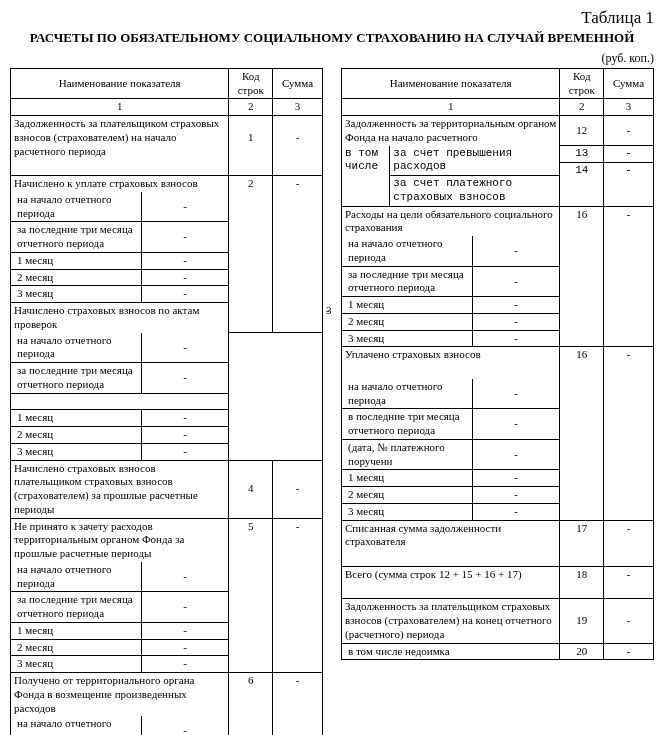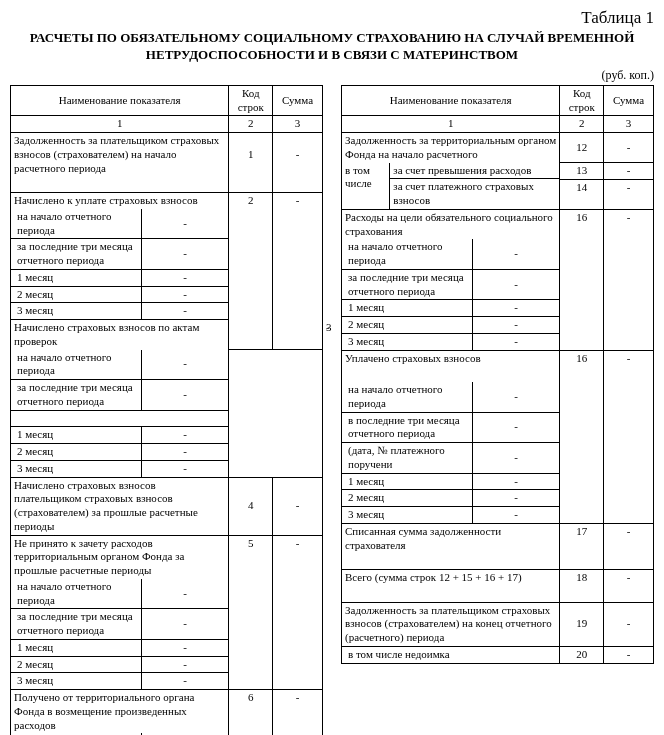--- a/index.html
+++ b/index.html
@@ -58,30 +58,29 @@
   .c-code { width: 14%; text-align: center; }
   .c-sum  { width: 16%; text-align: center; }
   .hdr td, .hdr th { text-align: center; }
   .nb-top { border-top: none; }
   .nb-bot { border-bottom: none; }
   .nb-left { border-left: none; }
   .nb-right { border-right: none; }
   .indent { padding-left: 6px; font-family: Liberation Serif, serif; }
   .subcol-a { width: 40%; }
   .subcol-b { width: 60%; }
-  .vtom td { vertical-align: top; }
+  .vtom td { vertical-align: top; font-family: Liberation Mono, monospace; }
   .c { text-align: center; }
 </style>
 </head>
 <body>
 
 <div class="top-right">Таблица 1</div>
 <div class="title">
   <span>РАСЧЕТЫ ПО ОБЯЗАТЕЛЬНОМУ СОЦИАЛЬНОМУ СТРАХОВАНИЮ НА СЛУЧАЙ ВРЕМЕННОЙ</span><br>
-  <span>НЕТРУДОСПОСОБНОСТИ И В СВЯЗИ С МАТЕРИНСТВОМ</span>
 </div>
 <div class="units">(руб. коп.)</div>
 
 <div class="columns">
 
 <div class="col">
 <table>
 <colgroup>
           <col class="c-name">
           <col class="c-code">

